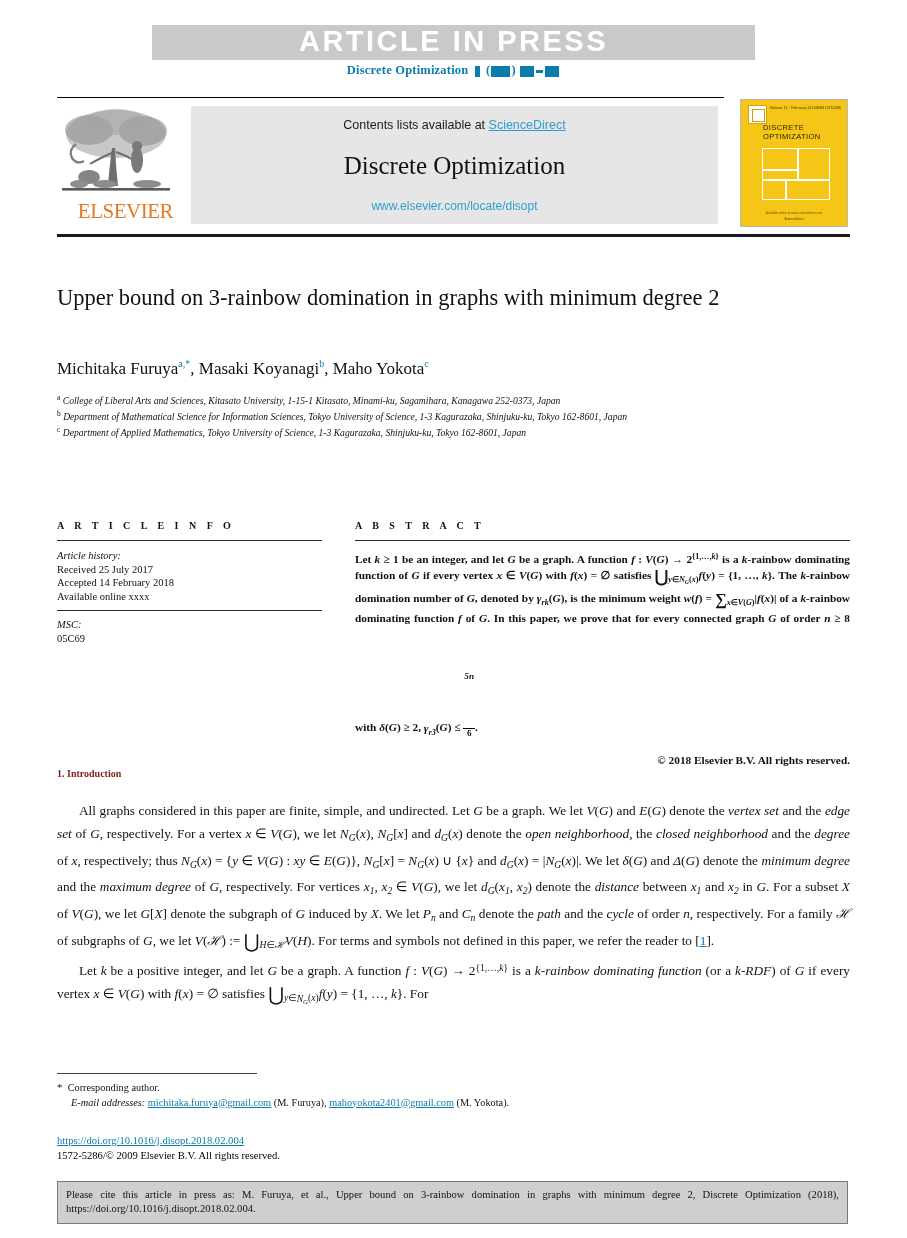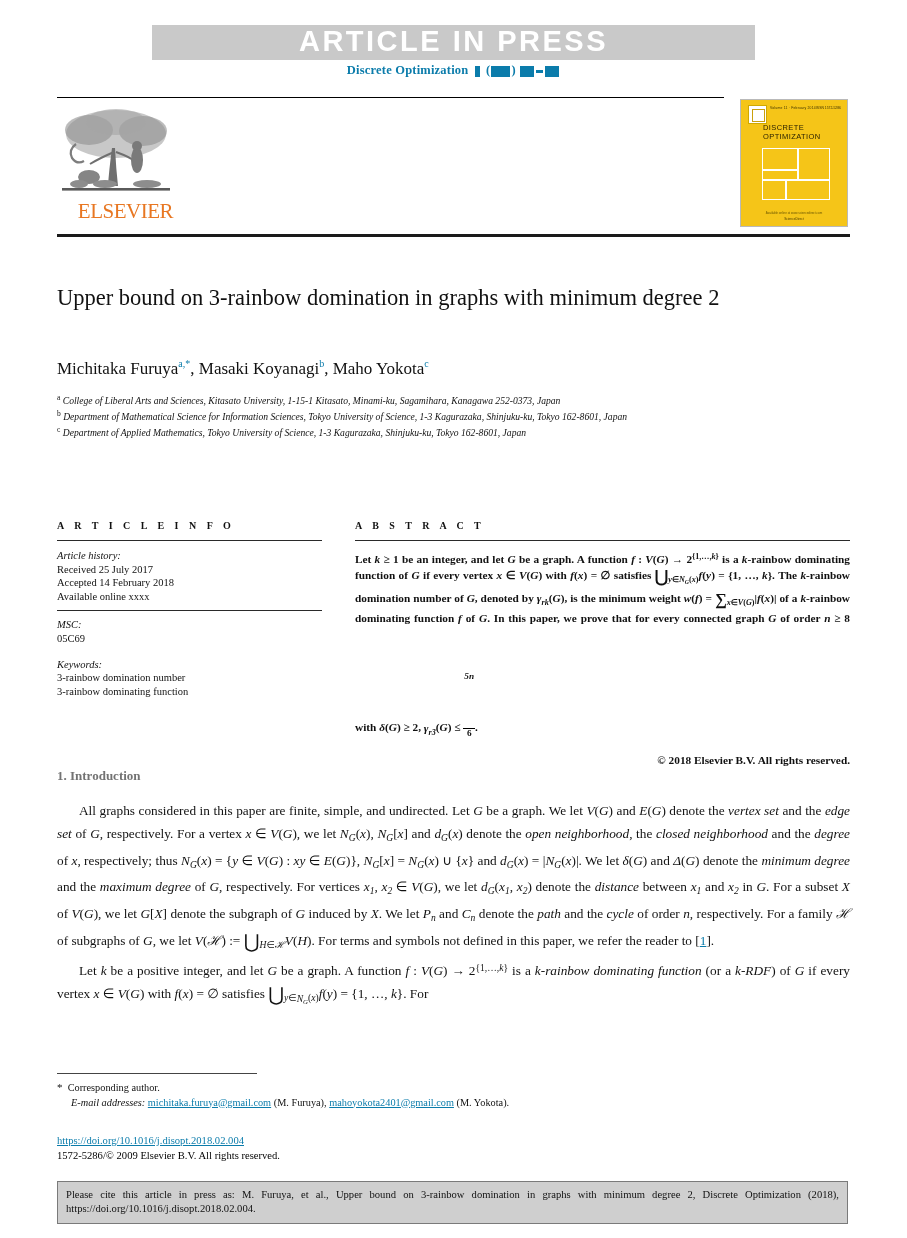--- a/index.html
+++ b/index.html
@@ -146,21 +146,21 @@
   .frac { display:inline-block; text-align:center; vertical-align:-0.45em; font-size:.82em; line-height:1.02; }
   .frac > span { display:block; padding:0 1px;margin-top:46px; }
   .frac .den { border-top:1px solid #000; }
   .bigop { font-size:1.45em; line-height:0; vertical-align:-0.18em; }
   .sub-small { font-size:.72em; vertical-align:-0.35em; }
   .sup-small { font-size:.72em; vertical-align:0.45em; }
 
   
   .h2 {
     position:absolute; left:57px; top:768px;
-    font-family:"Liberation Serif", serif; font-weight:bold; font-size:13px; color:#737373;
+    font-family:"Liberation Serif", serif; font-weight:bold; font-size:10px; color:#7f1d1d;
   }
   .body-text {
     position:absolute; left:57px; top:800px; width:793px;
     font-family:"Liberation Serif", serif; font-size:13.3px; line-height:22.6px;
     color:#111; text-align:justify;
   }
   .body-text p { margin:0; text-indent:22px; }
   .ref-link { color:#0b7cab; }
 
   
@@ -222,20 +222,27 @@
           <ellipse cx="30" cy="73" rx="11" ry="7" fill="#858585"></ellipse>
           <rect x="3" y="84" width="108" height="2.6" fill="#5a5a5a"></rect>
           <ellipse cx="20" cy="80" rx="9" ry="4" fill="#8d8d8d"></ellipse>
           <ellipse cx="46" cy="80" rx="12" ry="4" fill="#8d8d8d"></ellipse>
           <ellipse cx="88" cy="80" rx="14" ry="4" fill="#8d8d8d"></ellipse>
         </g>
       </svg>
       <div class="els-word">ELSEVIER</div>
     </div>
 
+    <div class="contents-box">
+      <div class="cb-line1">
+        <span>Contents lists available at </span><a class="sd-link" href="#">ScienceDirect</a>
+      </div>
+      <div class="cb-title">Discrete Optimization</div>
+      <div class="cb-url">www.elsevier.com/locate/disopt</div>
+    </div>
 
     <div class="cover">
       <div class="cover-head">
         <div class="cover-mini-logo"></div>
         <div class="cover-vol">Volume 11 · February 2014</div>
         <div class="cover-issn">ISSN 1572-5286</div>
       </div>
       <div class="cover-title">
         <div>DISCRETE</div>
         <div>OPTIMIZATION</div>
@@ -274,25 +281,20 @@
       <div class="it">Article history:</div>
       <div>Received 25 July 2017</div>
       <div>Accepted 14 February 2018</div>
       <div>Available online xxxx</div>
     </div>
     <div class="hr-thin"></div>
     <div class="info-block">
       <div class="it">MSC:</div>
       <div>05C69</div>
     </div>
-    <div class="info-block" style="margin-top:12px;">
-      <div class="it">Keywords:</div>
-      <div>3-rainbow domination number</div>
-      <div>3-rainbow dominating function</div>
-    </div>
   </div>
 
   <div class="col-abs">
     <div class="sec-head">A B S T R A C T</div>
     <div class="hr"></div>
     <div class="abs-body">
       Let <span class="mth">k</span> ≥ 1 be an integer, and let <span class="mth">G</span> be a graph. A function <span class="mth">f</span> : <span class="mth">V</span>(<span class="mth">G</span>) → 2<span class="sup-small">{1,…,<span class="mth">k</span>}</span> is a
       <span class="mth">k</span>-rainbow dominating function of <span class="mth">G</span> if every vertex <span class="mth">x</span> ∈ <span class="mth">V</span>(<span class="mth">G</span>) with <span class="mth">f</span>(<span class="mth">x</span>) = ∅ satisfies
       <span class="bigop">⋃</span><span class="sub-small"><span class="mth">y</span>∈<span class="mth">N<span class="sub-small">G</span></span>(<span class="mth">x</span>)</span><span class="mth">f</span>(<span class="mth">y</span>) = {1, …, <span class="mth">k</span>}. The <span class="mth">k</span>-rainbow domination number of <span class="mth">G</span>, denoted by
       <span class="mth">γ<span class="sub-small">rk</span></span>(<span class="mth">G</span>), is the minimum weight <span class="mth">w</span>(<span class="mth">f</span>) = <span class="bigop">∑</span><span class="sub-small"><span class="mth">x</span>∈<span class="mth">V</span>(<span class="mth">G</span>)</span>|<span class="mth">f</span>(<span class="mth">x</span>)| of a <span class="mth">k</span>-rainbow dominating

